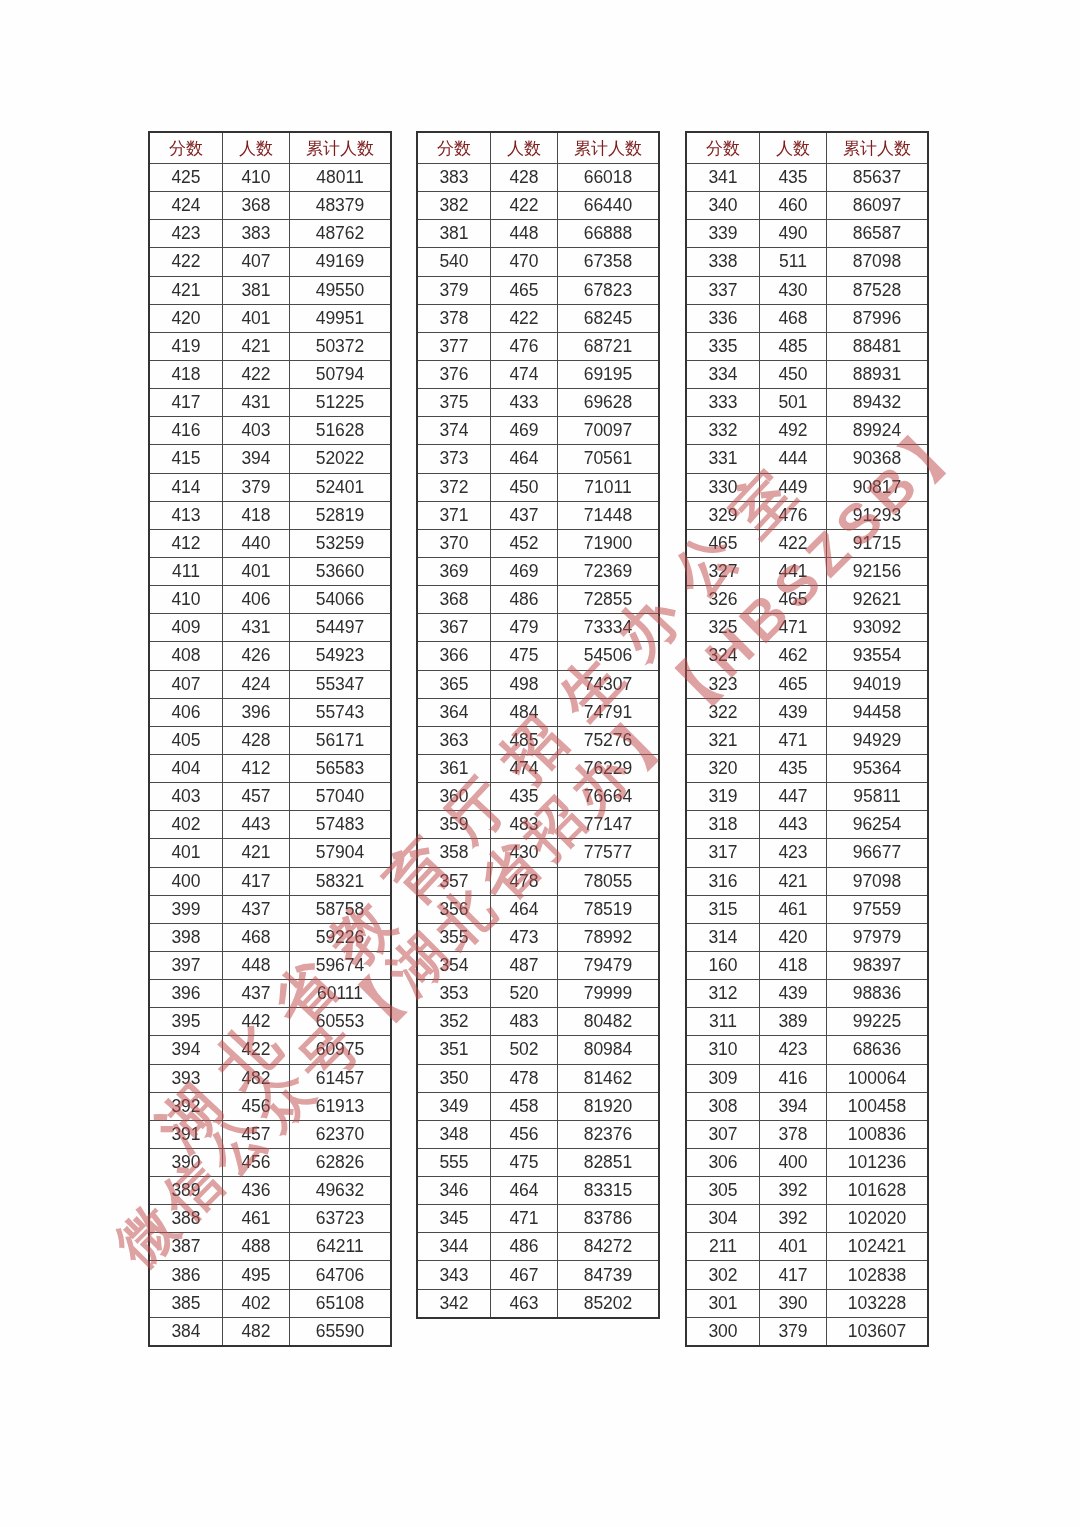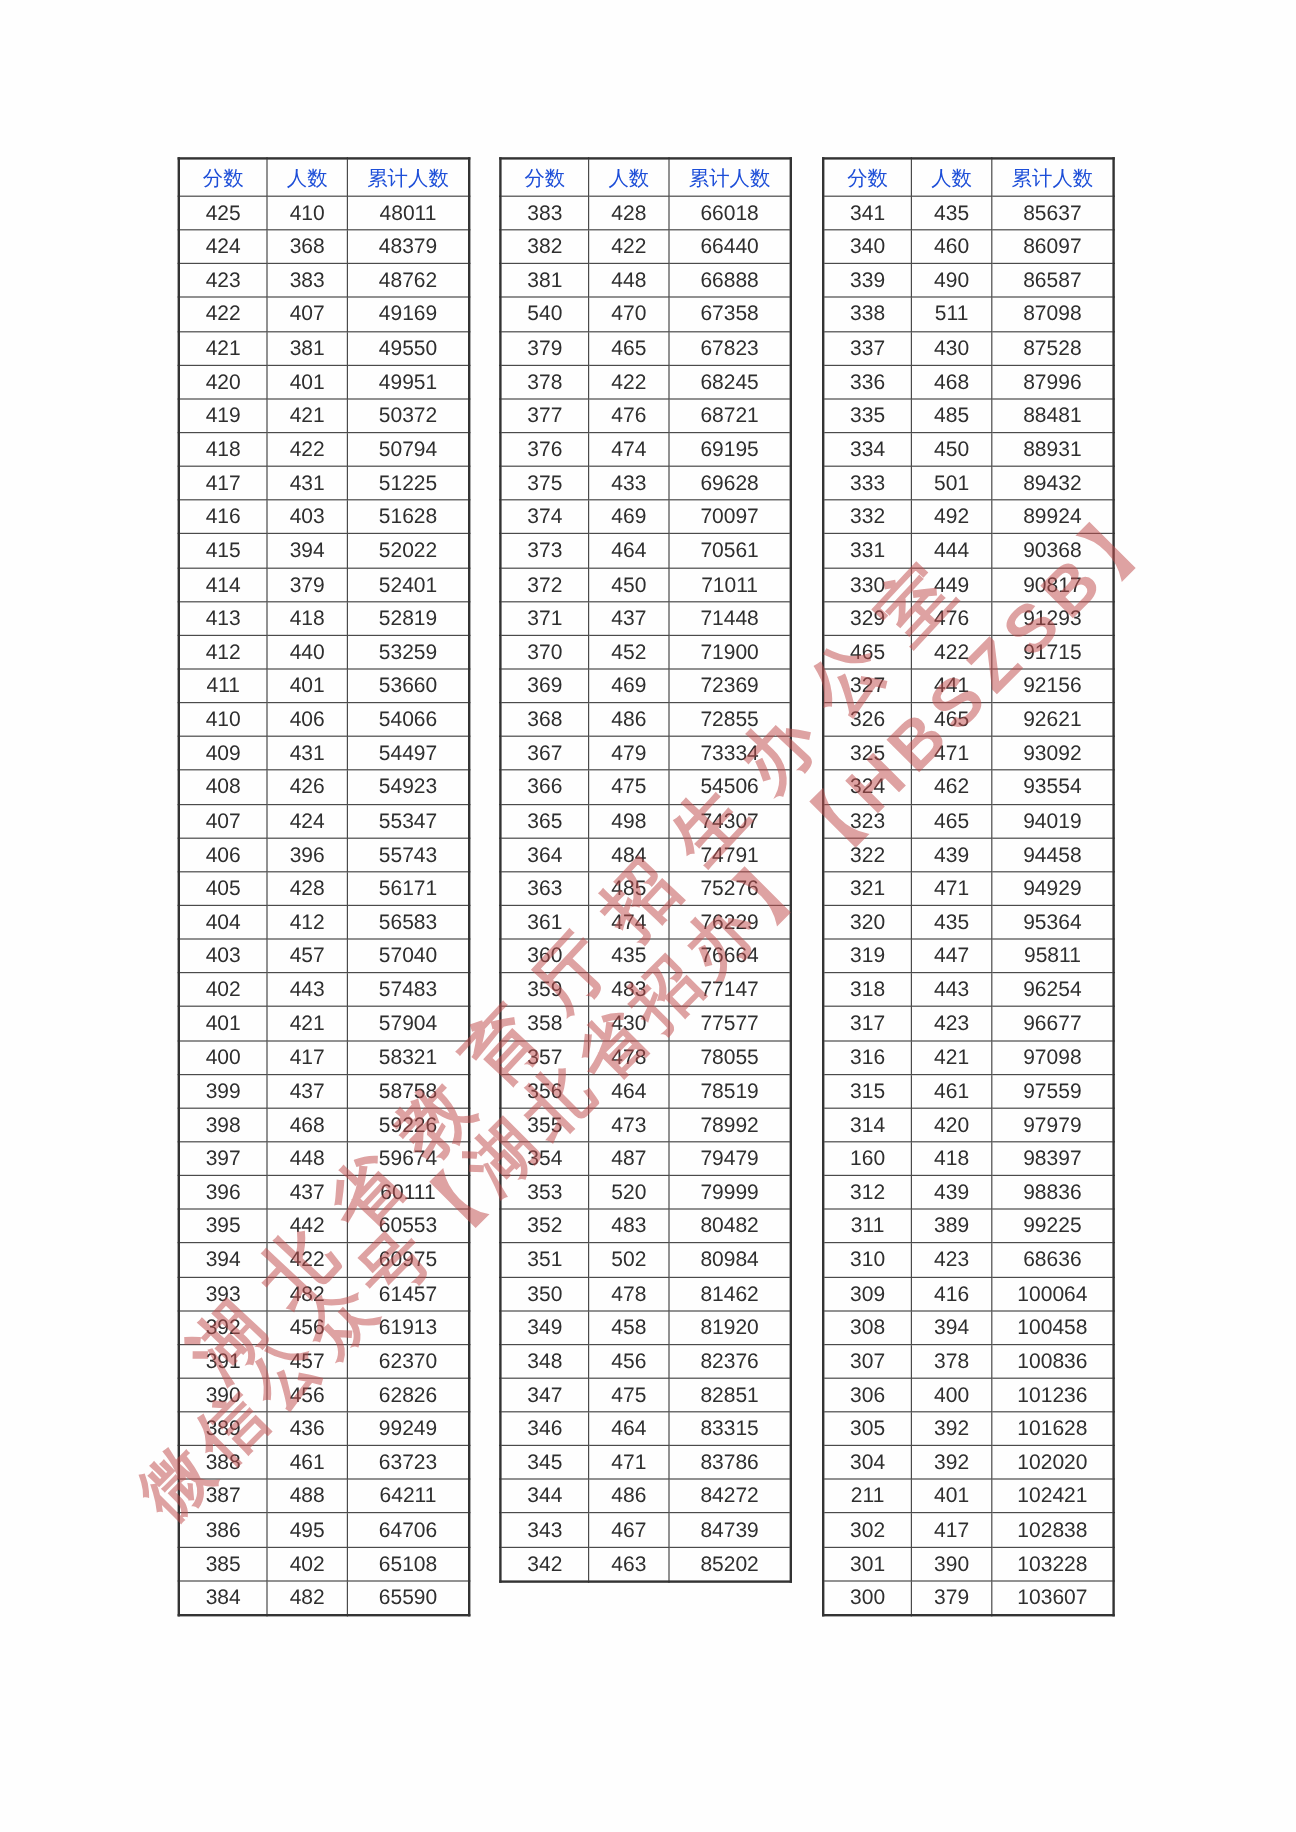--- a/index.html
+++ b/index.html
@@ -24,21 +24,21 @@
     color:#2e2e2e;
     font-size:18px;
     overflow:hidden;
     white-space:nowrap;
   }
   .score-table table{border:2px solid #333;}
   .score-table th{
     height:30px;
     font-weight:normal;
     font-size:17px;
-    color:#1d4ed8;
+    color:#7f1d1d;
   }
   .score-table td{height:27.15px;font-size:17.5px;}
   .col-score{width:72px;}
   .col-count{width:66px;}
   .col-cum{width:100px;}
   #table-0{left:148px;}
   #table-1{left:416px;}
   #table-2{left:685px;}
   .watermark{
     position:absolute;
@@ -254,21 +254,21 @@
             <td class="col-cum">62370</td>
           </tr>
           <tr>
             <td class="col-score">390</td>
             <td class="col-count">456</td>
             <td class="col-cum">62826</td>
           </tr>
           <tr>
             <td class="col-score">389</td>
             <td class="col-count">436</td>
-            <td class="col-cum">99249</td>
+            <td class="col-cum">49632</td>
           </tr>
           <tr>
             <td class="col-score">388</td>
             <td class="col-count">461</td>
             <td class="col-cum">63723</td>
           </tr>
           <tr>
             <td class="col-score">387</td>
             <td class="col-count">488</td>
             <td class="col-cum">64211</td>
@@ -471,21 +471,21 @@
             <td class="col-score">349</td>
             <td class="col-count">458</td>
             <td class="col-cum">81920</td>
           </tr>
           <tr>
             <td class="col-score">348</td>
             <td class="col-count">456</td>
             <td class="col-cum">82376</td>
           </tr>
           <tr>
-            <td class="col-score">347</td>
+            <td class="col-score">555</td>
             <td class="col-count">475</td>
             <td class="col-cum">82851</td>
           </tr>
           <tr>
             <td class="col-score">346</td>
             <td class="col-count">464</td>
             <td class="col-cum">83315</td>
           </tr>
           <tr>
             <td class="col-score">345</td>

